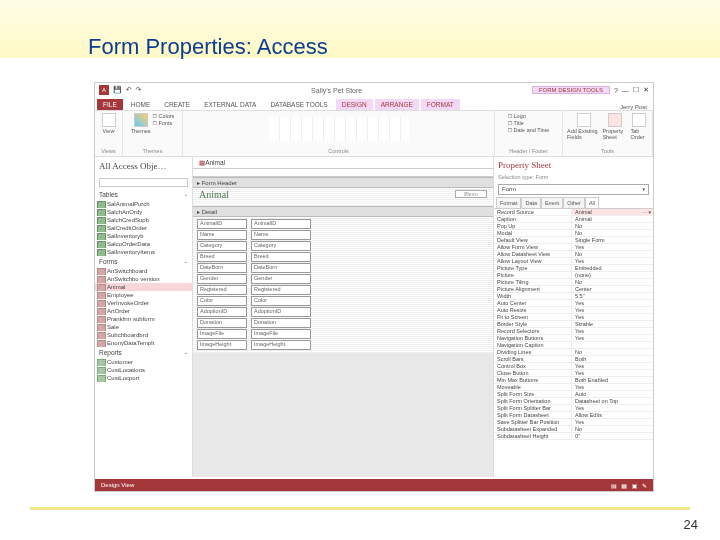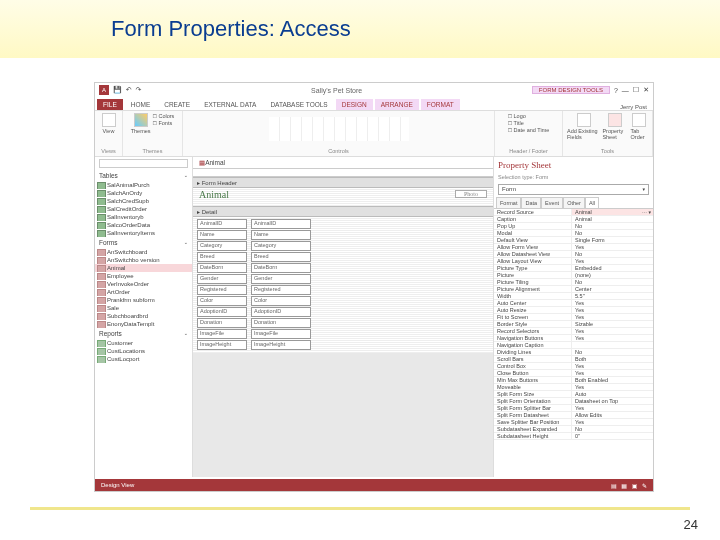--- a/index.html
+++ b/index.html
@@ -1,18 +1,18 @@
 <!DOCTYPE html>
 <html><head>
 <meta charset="utf-8">
 <style>
 *{margin:0;padding:0;box-sizing:border-box;font-family:"Segoe UI",Tahoma,sans-serif}
 body{width:720px;height:540px;background:#fff;position:relative;overflow:hidden}
 .slide{width:720px;height:540px;position:relative}
-.title-bar{background:linear-gradient(#fffde7,#fff9c4);height:58px;display:flex;align-items:center;padding-left:111px}
+.title-bar{background:linear-gradient(#fffde7,#fff9c4);height:58px;display:flex;align-items:flex-end;padding-left:88px}
 .title-bar h1{font:400 22px/1 Arial;color:#0a3d91}
 .app{position:absolute;left:94px;top:82px;width:560px;height:410px;background:#fff;border:1px solid #ccc;font-size:7px;color:#444}
 .tbar{height:14px;background:#fff;display:flex;align-items:center;padding:0 4px;gap:4px}
 .qat{width:10px;height:10px;background:#a4373a;color:#fff;display:flex;align-items:center;justify-content:center;font-size:6px}
 .tbar .wtitle{flex:1;text-align:center;font-size:7px;color:#666}
 .ftools{background:#f3d9f5;color:#a4373a;padding:0 6px;font-size:6px;border:1px solid #e0b0e0}
 .tabs{height:14px;background:#fff;display:flex;align-items:flex-end;gap:2px;padding-left:2px;border-bottom:1px solid #ddd}
 .tab{padding:2px 6px;font-size:6.5px;color:#555}
 .tab.file{background:#a4373a;color:#fff}
 .tab.active{background:#f3d9f5;color:#a4373a}
@@ -151,20 +151,21 @@
               <span>Tab Order</span>
             </div>
         </div>
         <div class="lbls">Tools</div>
       </div>
     </div>
 
     <div class="workarea">
 
       <div class="nav">
+        <h3>All Access Obje…</h3>
         <div class="search" title="Search..."></div>
         <div class="navsec">Tables</div>
         <div id="nav-tables">
             <div class="navitem ">SalAnimalPurch</div>
             <div class="navitem ">SalchAnOrdy</div>
             <div class="navitem ">SalchCredSupb</div>
             <div class="navitem ">SalCreditOrder</div>
             <div class="navitem ">SalInventoryb</div>
             <div class="navitem ">SalcoOrderData</div>
             <div class="navitem ">SalInventoryItems</div>

